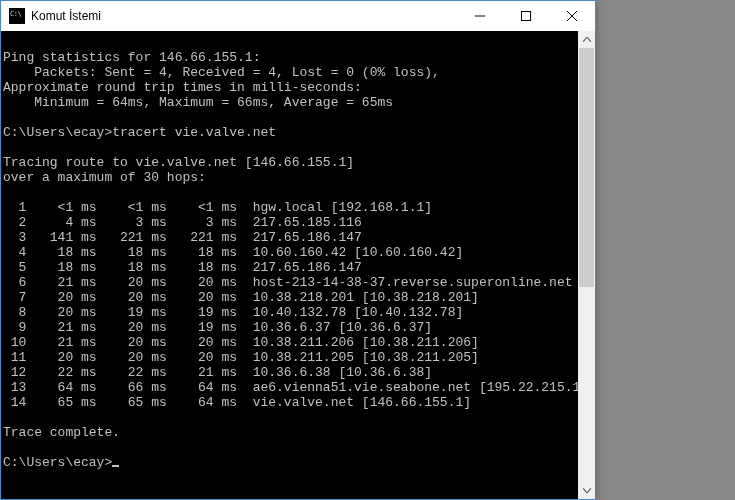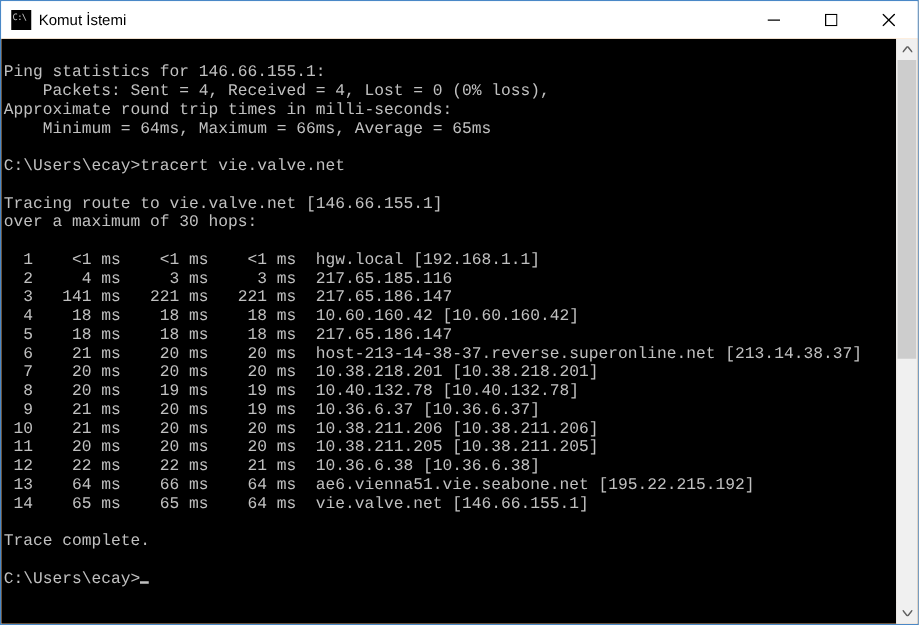--- a/index.html
+++ b/index.html
@@ -7,21 +7,21 @@
     margin: 0;
     padding: 0;
     background: #888;
     font-family: "Segoe UI", Tahoma, sans-serif;
     font-size: 12px;
     width: 735px;
     height: 500px;
     overflow: hidden;
   }
   .window {
-    width: 735px;
+    width: 596px;
     height: 500px;
     background: #fff;
     border: 1px solid #4a88c7;
     display: flex;
     flex-direction: column;
     box-shadow: 0 2px 8px rgba(0,0,0,0.3);
   }
   .titlebar {
     height: 30px;
     background: #fff;

